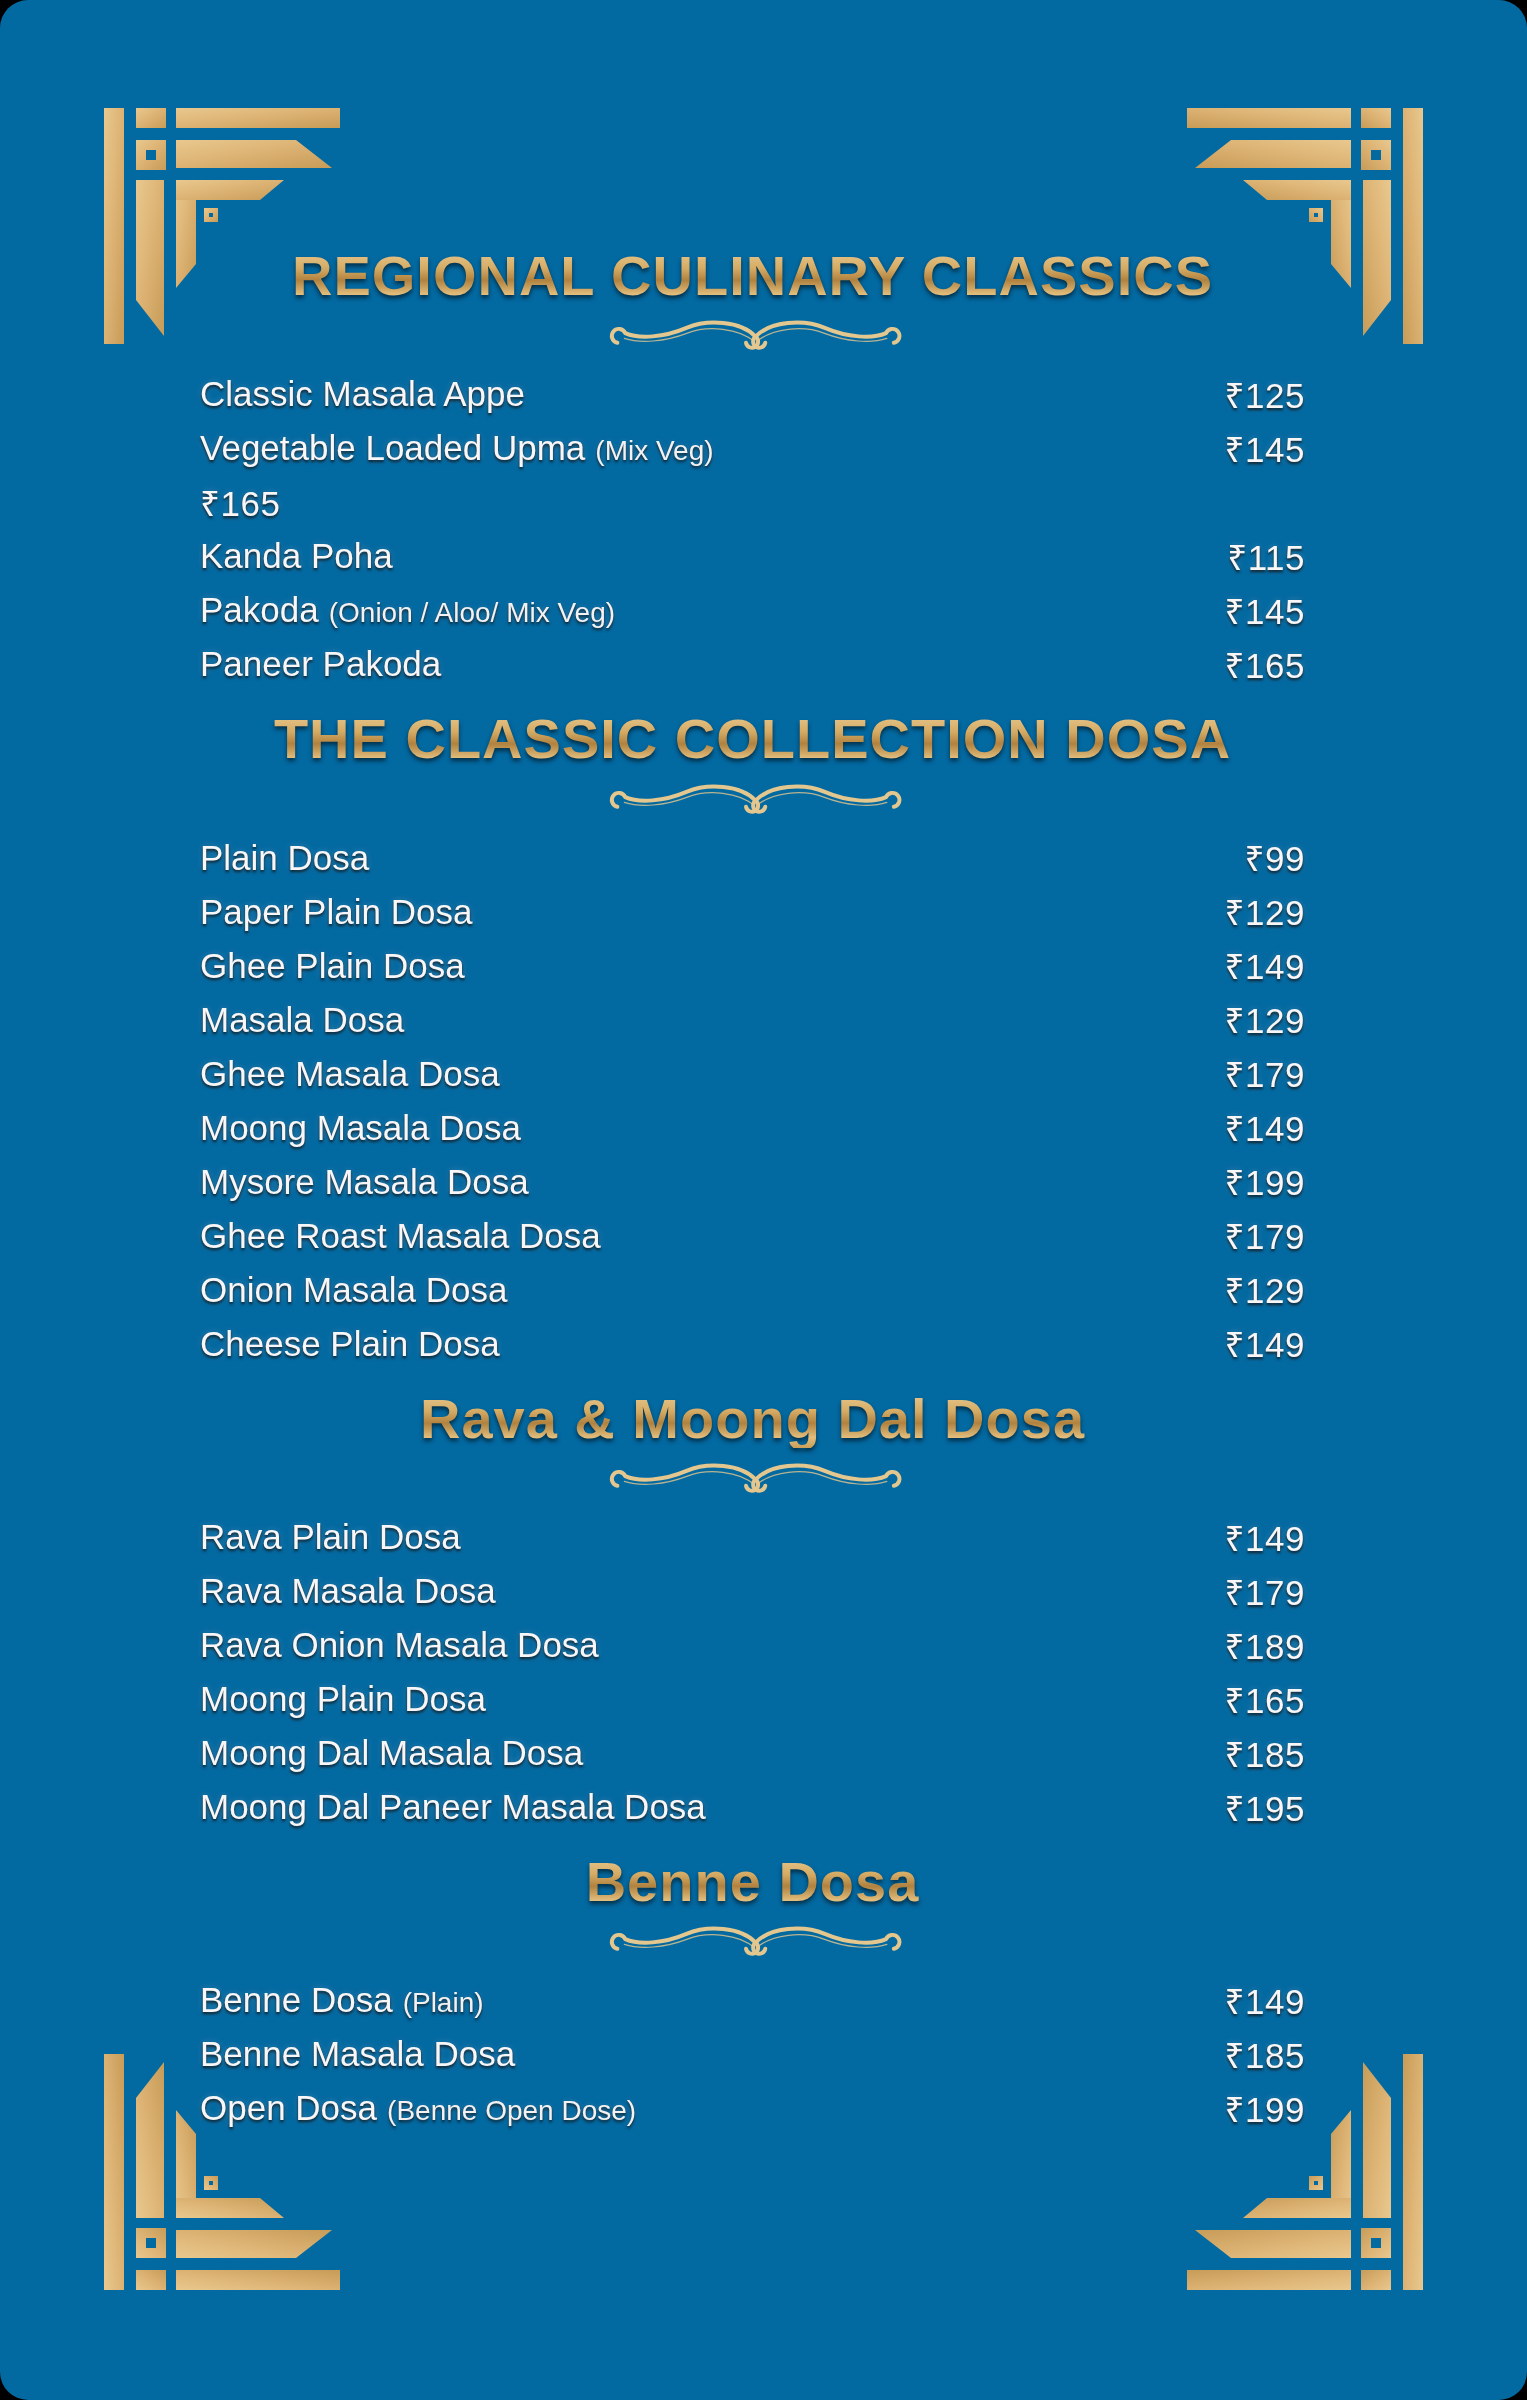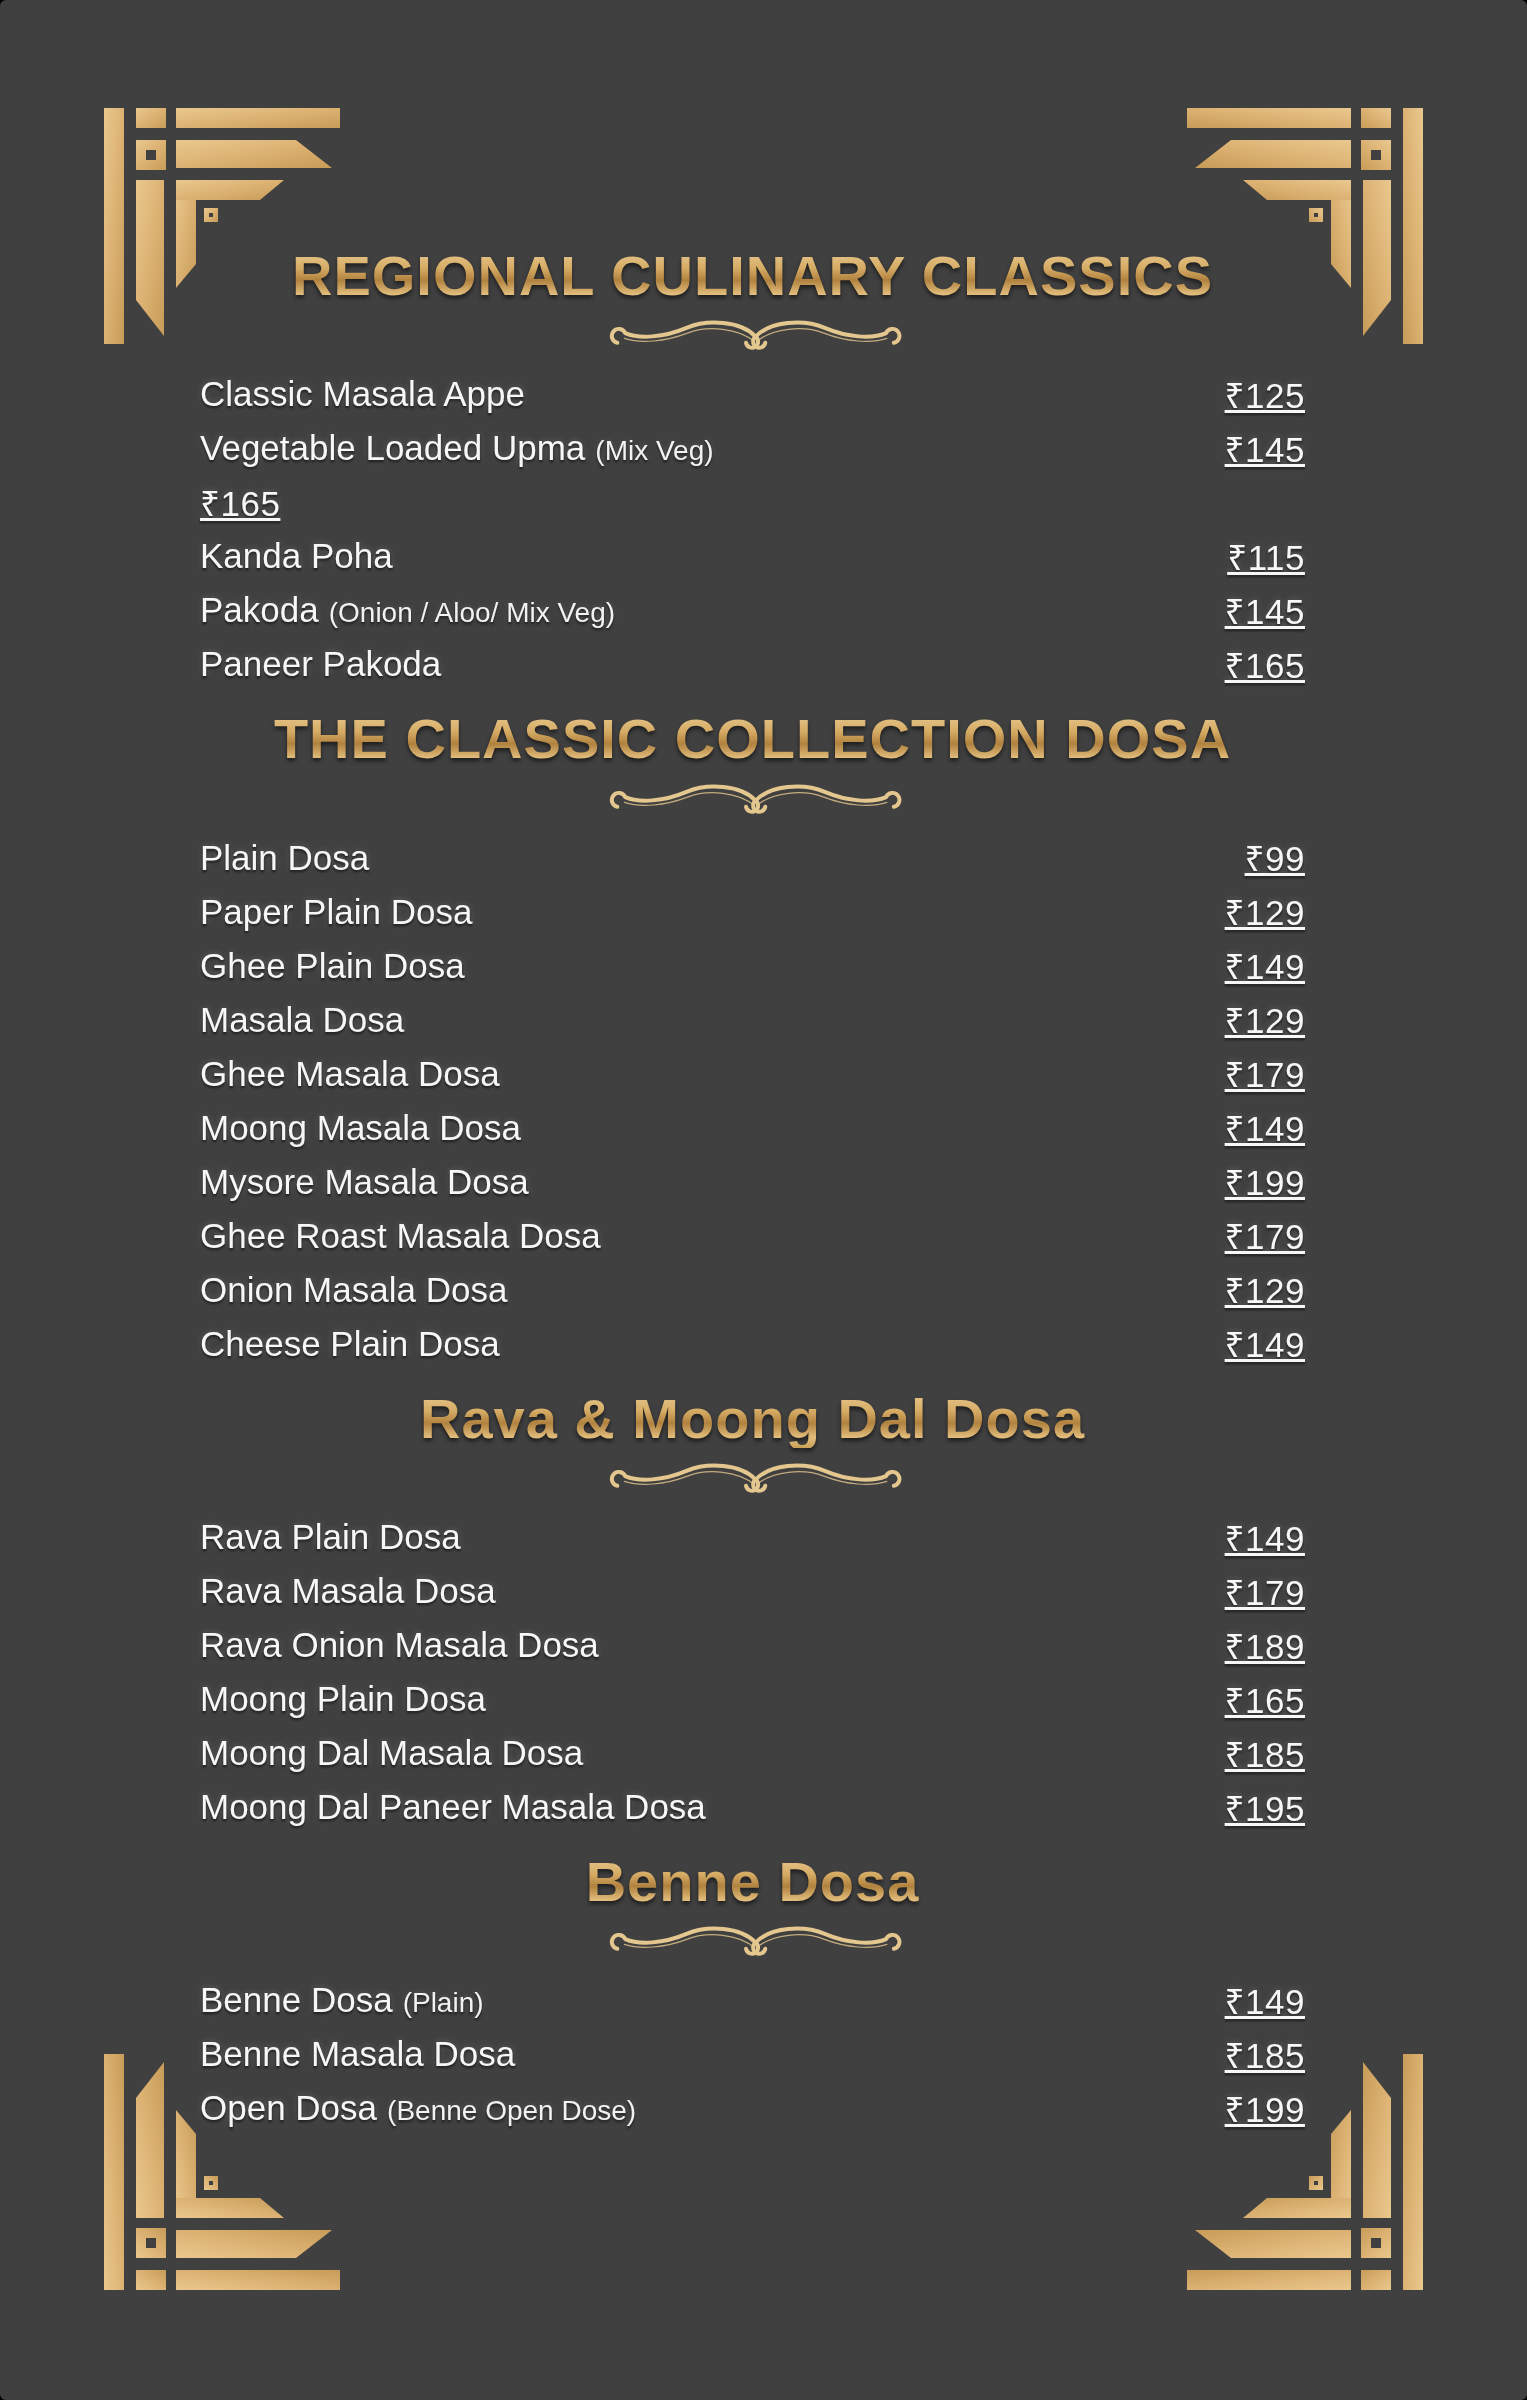--- a/index.html
+++ b/index.html
@@ -1,21 +1,21 @@
 <!DOCTYPE html>
 <html><head>
 <meta charset="utf-8">
 <style>
   html,body{margin:0;padding:0;background:#000;}
   .page{
     position:relative;
     width:1527px;height:2400px;
     margin:0 auto;
-    background:#404040;
-    border-radius:6px;
+    background:#0369a1;
+    border-radius:28px;
     overflow:hidden;
     font-family:"Liberation Sans", sans-serif;
   }
   
   .defs-svg{position:absolute;width:0;height:0;overflow:hidden;}
   .corner{position:absolute;width:240px;height:240px;}
   .corner.tl{top:104px;left:100px;}
   .corner.tr{top:104px;right:100px;transform:scaleX(-1);}
   .corner.bl{bottom:106px;left:100px;transform:scaleY(-1);}
   .corner.br{bottom:106px;right:100px;transform:scale(-1,-1);}
@@ -55,21 +55,21 @@
     font-size:35px;
     color:#f8f6f7;
     text-shadow:0 0 6px rgba(205,205,215,.28), 0 2px 3px rgba(0,0,0,.85);
   }
   .note{
     font-size:28px;
     margin-left:10px;
     color:#f3f1f2;
     text-shadow:0 0 5px rgba(205,205,215,.25), 0 2px 3px rgba(0,0,0,.85);
   }
-  .price{letter-spacing:.5px;text-decoration:underline;}
+  .price{letter-spacing:.5px;}
 </style>
 </head>
 <body>
 
 <div class="page">
 
   <svg class="defs-svg" aria-hidden="true">
     <defs>
       <linearGradient id="goldgrad" x1="0" y1="0" x2="1" y2="1">
         <stop offset="0" stop-color="#e9c88e"></stop>

